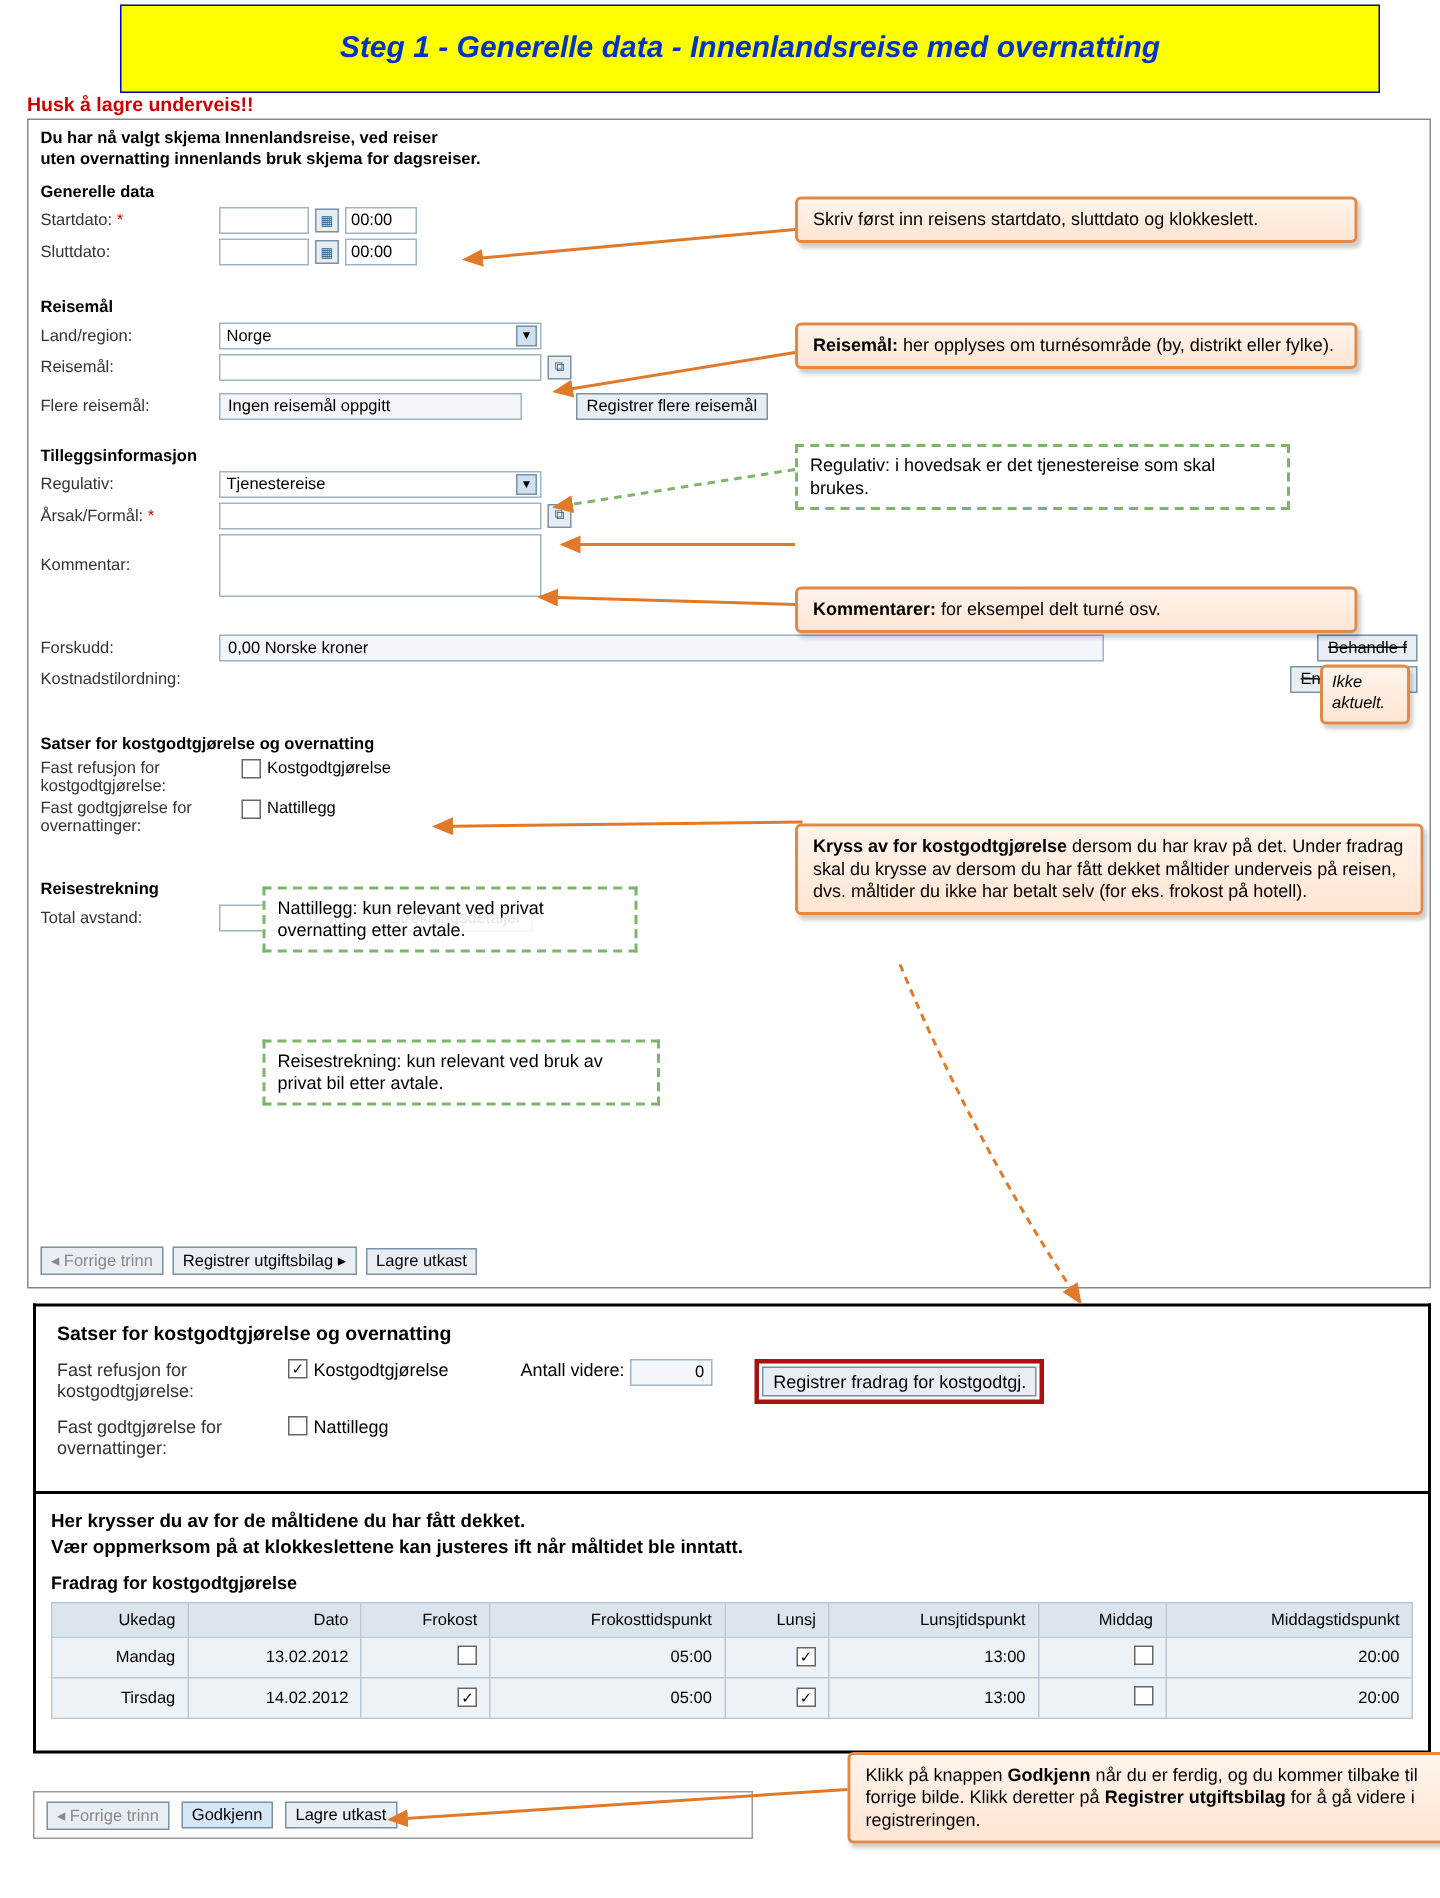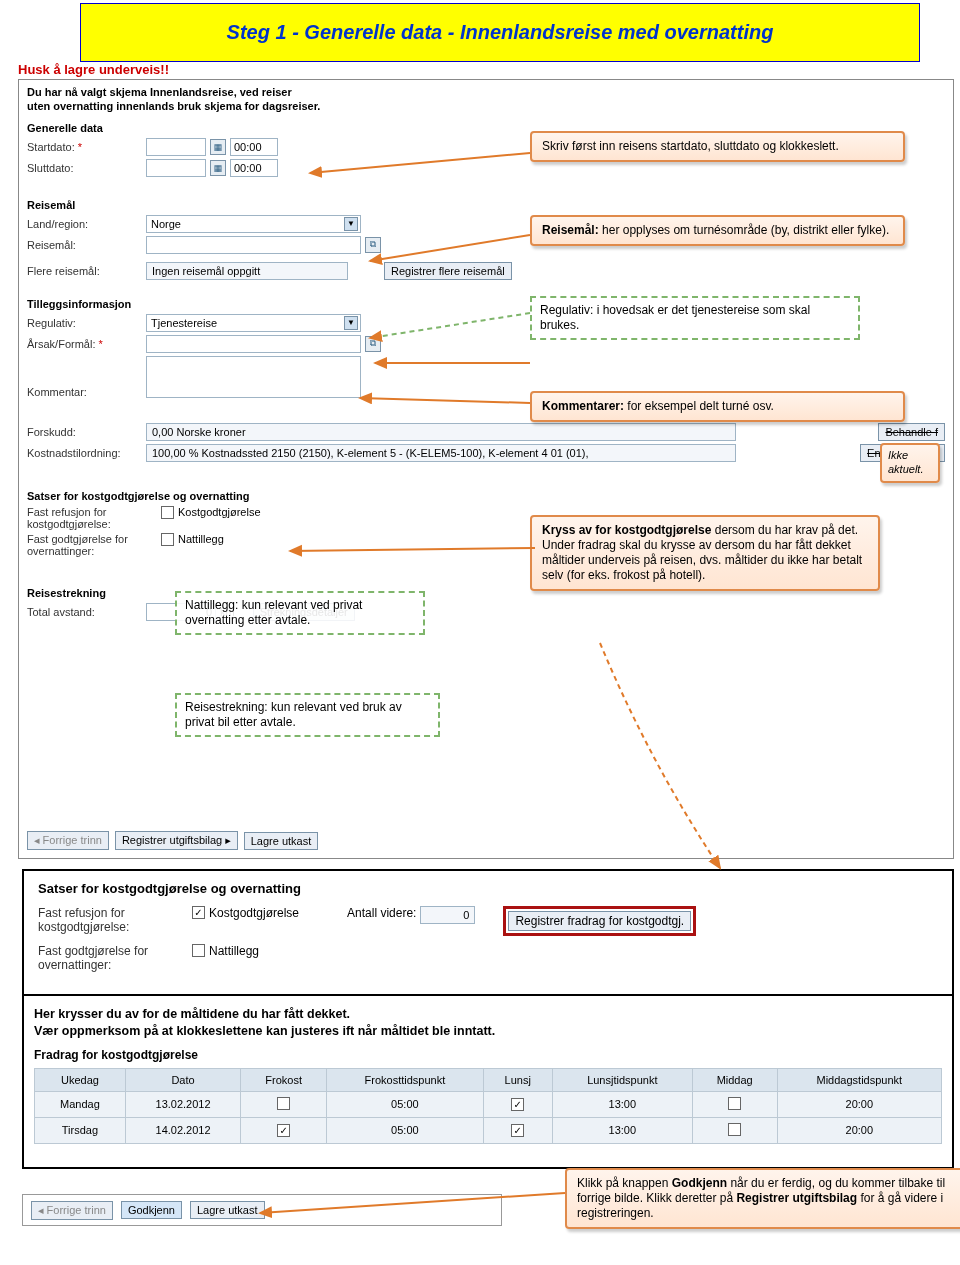--- a/index.html
+++ b/index.html
@@ -42,21 +42,21 @@
 
   
   .panel2 { border: 2px solid #000; border-bottom: none; margin: 10px 6px 0 22px; padding: 10px 14px; height: 125px; }
   .panel2 .sec-h { font-weight: bold; font-size: 13px; }
   .reg-btn-wrap { border: 3px solid #aa1111; padding: 2px; display: inline-block; }
 
   
   .panel3 { border: 2px solid #000; margin: 0 6px 0 22px; padding: 10px 10px 16px 10px; height: 175px; }
   .panel3-head { font-weight: bold; font-size: 12.5px; line-height: 1.35; }
   .tbl { border-collapse: collapse; width: 100%; margin-top: 6px; }
-  .tbl th, .tbl td { border: 1px solid #bcc9d4; padding: 5px 8px; font-size: 11px; text-align: center; background: #edf2f7; }
+  .tbl th, .tbl td { border: 1px solid #bcc9d4; padding: 5px 8px; font-size: 11px; text-align: right; background: #edf2f7; }
   .tbl th { background: #dbe5ee; font-weight: normal; }
 
   
   .bottom-strip { border: 1px solid #999; margin: 25px 6px 0 22px; padding: 6px 8px; width: 480px; height: 32px; display: flex; align-items: center; gap: 8px; background: #fff; }
 
   svg.arrow-svg { position: absolute; top: 0; left: 0; pointer-events: none; }
 </style>
 </head>
 <body>
 
@@ -114,34 +114,33 @@
       <div class="drop">
         <span>Tjenestereise</span>
         <span class="arrow">▼</span>
       </div>
     </div>
     <div class="row">
       <span class="lbl"><span>Årsak/Formål:</span> <span class="ast">*</span></span>
       <input class="inp std-inp" style="">
       <span class="pick-btn">⧉</span>
     </div>
-    <div class="row" style="align-items:flex-end">
+    <div class="row" style="align-items:center">
       <span class="lbl">Kommentar:</span>
       <div class="tarea"></div>
     </div>
 
     <div class="row" style="margin-top:25px">
       <span class="lbl">Forskudd:</span>
       <span class="display-field" style="width:590px">0,00 Norske kroner</span>
       <span style="flex:1"></span>
       <span class="btn" style="text-decoration:line-through">Behandle f</span>
     </div>
     <div class="row">
       <span class="lbl">Kostnadstilordning:</span>
-      <span class="display-field" style="width:590px;overflow:hidden;white-space:nowrap">100,00 % Kostnadssted 2150 (2150), K-element 5 - (K-ELEM5-100), K-element 4 01 (01),</span>
       <span style="flex:1"></span>
       <span class="btn" style="text-decoration:line-through">Endre kostnad</span>
     </div>
 
     <div class="section-head" style="margin-top:28px">Satser for kostgodtgjørelse og overnatting</div>
     <div class="row" style="align-items:flex-start">
       <span class="lbl" style="width:130px">Fast refusjon for kostgodtgjørelse:</span>
       <span class="chk"></span>
       <span>Kostgodtgjørelse</span>
     </div>
@@ -240,21 +239,21 @@
 
   <div class="callout" style="top:128px;left:530px;width:375px">Skriv først inn reisens startdato, sluttdato og klokkeslett.</div>
   <div class="callout" style="top:212px;left:530px;width:375px">
     <b>Reisemål:</b><span> her opplyses om turnésområde (by, distrikt eller fylke).</span>
   </div>
   <div class="dashed-callout" style="top:293px;left:530px;width:330px">Regulativ: i hovedsak er det tjenestereise som skal brukes.</div>
   <div class="callout" style="top:388px;left:530px;width:375px">
     <b>Kommentarer:</b><span> for eksempel delt turné osv.</span>
   </div>
   <div class="callout" style="top:440px;left:880px;width:60px;font-style:italic;font-size:11px;padding:4px 6px">Ikke aktuelt.</div>
-  <div class="callout" style="top:512px;left:530px;width:350px">
+  <div class="callout" style="top:546px;left:530px;width:419px">
     <b>Kryss av for kostgodtgjørelse</b><span> dersom du har krav på det. Under fradrag skal du krysse av dersom du har fått dekket måltider underveis på reisen, dvs. måltider du ikke har betalt selv (for eks. frokost på hotell).</span>
   </div>
   <div class="dashed-callout" style="top:690px;left:175px;width:265px">Reisestrekning: kun relevant ved bruk av privat bil etter avtale.</div>
   <div class="dashed-callout" style="top:588px;left:175px;width:250px">Nattillegg: kun relevant ved privat overnatting etter avtale.</div>
   <div class="callout" style="top:1165px;left:565px;width:400px">
     <span>Klikk på knappen </span><b>Godkjenn</b><span> når du er ferdig, og du kommer tilbake til forrige bilde. Klikk deretter på </span><b>Registrer utgiftsbilag</b><span> for å gå videre i registreringen.</span>
   </div>
 
   <svg class="arrow-svg" width="960" height="1265">
     <defs>

